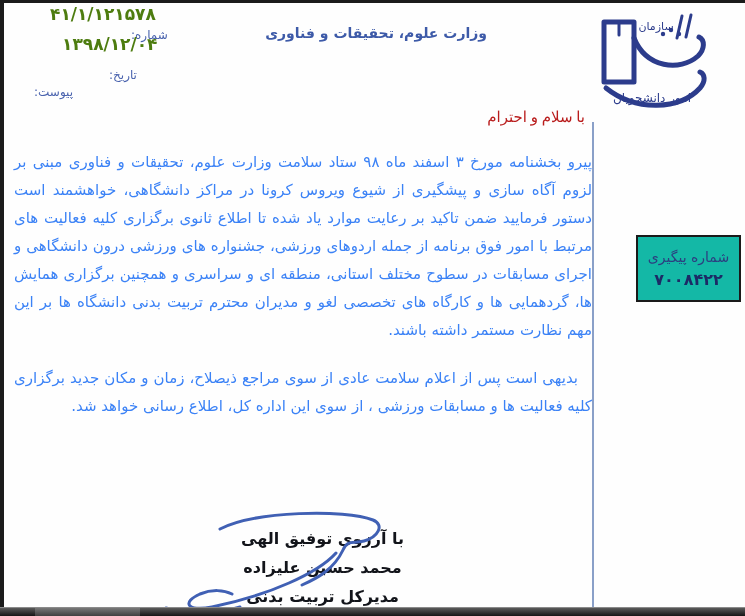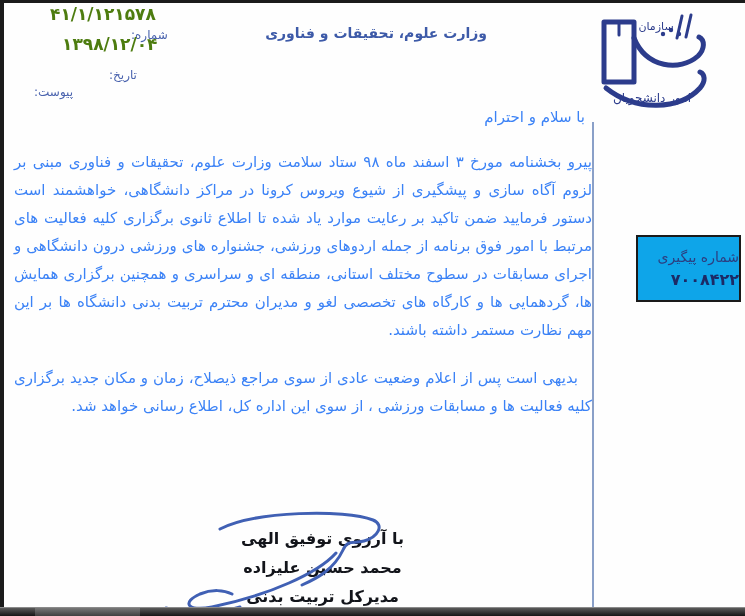--- a/index.html
+++ b/index.html
@@ -26,37 +26,37 @@
   }
 
   
   .letterhead{position:absolute;left:272px;top:20px;width:215px;text-align:center;direction:rtl;}
   .letterhead .l1{font-size:14px;font-weight:bold;color:#3d5aa8;line-height:26px;white-space:nowrap;}
   .letterhead .l2{font-size:13.5px;font-weight:bold;color:#3d5aa8;line-height:24px;white-space:nowrap;}
 
   .logo{position:absolute;left:588px;top:4px;width:125px;height:112px;}
 
   .salutation{
-    position:absolute;right:160px;top:108px;font-size:15px;color:#3b82f6;
-    direction:rtl;white-space:nowrap;
+    position:absolute;right:160px;top:108px;font-size:15px;color:#b91c1c;
+    direction:rtl;white-space:nowrap;font-family:Liberation Serif, serif;
   }
 
   .col-divider{position:absolute;left:592px;top:122px;width:2px;height:486px;background:#8aa0c8;}
 
   .body-text{
     position:absolute;left:14px;top:148px;width:578px;direction:rtl;
     font-size:15px;line-height:28px;color:#3b82f6;text-align:justify;
   }
   .body-text p{margin:0;}
   .body-text p.p2{margin-top:20px;text-indent:14px;}
 
   .tracking-box{
     position:absolute;left:636px;top:235px;width:101px;height:63px;
     border:2px solid #1a1a1a;display:flex;flex-direction:column;
-    align-items:flex-start;justify-content:center;direction:rtl;background:#0ea5e9;
+    align-items:center;justify-content:center;direction:rtl;background:#14b8a6;
   }
   .tracking-box .tb-label{font-size:14px;color:#2c3e80;white-space:nowrap;line-height:22px;}
   .tracking-box .tb-value{font-size:16px;font-weight:bold;color:#1c2a66;letter-spacing:2px;line-height:24px;}
 
   .signature-block{
     position:absolute;left:235px;top:524px;width:175px;direction:rtl;
     text-align:center;font-weight:bold;color:#12141a;font-size:16px;line-height:29px;
   }
   .signature-block div{white-space:nowrap;}
   .scrawl{position:absolute;left:150px;top:503px;width:240px;height:113px;}
@@ -107,21 +107,21 @@
     <text x="68" y="26" text-anchor="middle" font-size="11" fill="#2c3c8c">سازمان</text>
     <text x="64" y="98" text-anchor="middle" font-size="12" fill="#2c3c8c">امور دانشجویان</text>
   </svg>
 
   <div class="salutation">با سلام و احترام</div>
 
   <div class="col-divider"></div>
 
   <div class="body-text">
     <p class="p1">پیرو بخشنامه مورخ ۳ اسفند ماه ۹۸ ستاد سلامت وزارت علوم، تحقیقات و فناوری مبنی بر لزوم آگاه سازی و پیشگیری از شیوع ویروس کرونا در مراکز دانشگاهی، خواهشمند است دستور فرمایید ضمن تاکید بر رعایت موارد یاد شده تا اطلاع ثانوی برگزاری کلیه فعالیت های مرتبط با امور فوق برنامه از جمله اردوهای ورزشی، جشنواره های ورزشی درون دانشگاهی و اجرای مسابقات در سطوح مختلف استانی، منطقه ای و سراسری و همچنین برگزاری همایش ها، گردهمایی ها و کارگاه های تخصصی لغو و مدیران محترم تربیت بدنی دانشگاه ها بر این مهم نظارت مستمر داشته باشند.</p>
-    <p class="p2">بدیهی است پس از اعلام وضعیت عادی از سوی مراجع ذیصلاح، زمان و مکان جدید برگزاری کلیه فعالیت ها و مسابقات ورزشی ، از سوی این اداره کل،  اطلاع رسانی خواهد شد.</p>
+    <p class="p2">بدیهی است پس از اعلام سلامت عادی از سوی مراجع ذیصلاح، زمان و مکان جدید برگزاری کلیه فعالیت ها و مسابقات ورزشی ، از سوی این اداره کل،  اطلاع رسانی خواهد شد.</p>
   </div>
 
   <div class="tracking-box">
     <div class="tb-label">شماره پیگیری</div>
     <div class="tb-value">۷۰۰۸۴۲۲</div>
   </div>
 
   <div class="signature-block">
     <div>با آرزوی توفیق الهی</div>
     <div>محمد حسین علیزاده</div>

